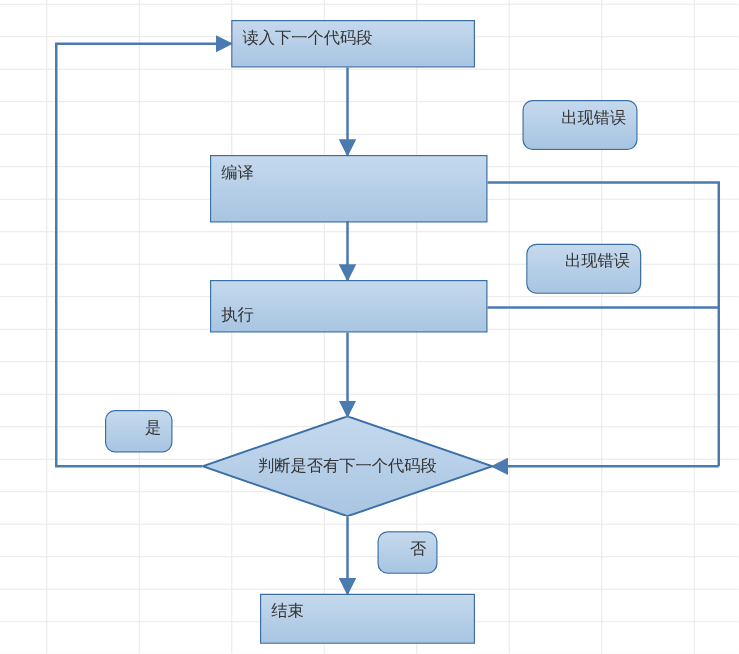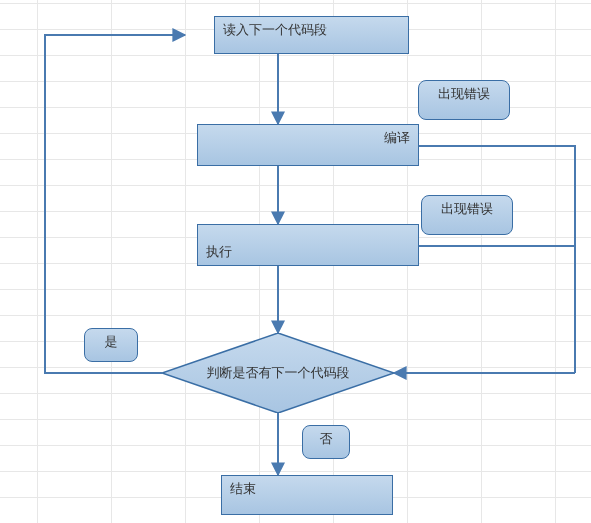--- a/index.html
+++ b/index.html
@@ -29,31 +29,30 @@
   }
   .box {
     position: absolute;
     border: 1px solid #3a6ea5;
     background: linear-gradient(to bottom, #c5d9ed, #a8c5e2);
     padding: 4px 8px;
     display: flex;
     align-items: flex-start;
     justify-content: flex-start;
     line-height: 1.4;
-    margin-left: 29px;
   }
   .pill {
     position: absolute;
     border: 1px solid #3a6ea5;
     background: linear-gradient(to bottom, #c5d9ed, #a8c5e2);
     border-radius: 8px;
     padding: 4px 8px;
     display: flex;
     align-items: flex-start;
-    justify-content: center;
+    justify-content: flex-end;
     line-height: 1.4;
   }
   .diamond {
     position: absolute;
   }
   .diamond svg {
     position: absolute;
     top: 0; left: 0;
     width: 100%; height: 100%;
   }
@@ -115,36 +114,36 @@
 
   <path class="arrow" d="M 575 373 L 394 373"></path>
 </svg>
 
 <div class="canvas">
 
   <div class="box" style="left:185px; top:16px; width:195px; height:38px;">
     <span>读入下一个代码段</span>
   </div>
 
-  <div class="box" style="left:168px; top:124px; width:222px; height:42px;justify-content:flex-end;">
+  <div class="box" style="left:168px; top:124px; width:222px; height:54px;">
     <span>编译</span>
   </div>
 
   <div class="box" style="left:168px; top:224px; width:222px; height:42px;align-items:flex-end;">
     <span>执行</span>
   </div>
 
   <div class="diamond" style="left:162px; top:333px; width:232px; height:80px;text-decoration:underline;">
     <svg viewBox="0 0 232 80" preserveAspectRatio="none">
       <polygon points="116,0 232,40 116,80 0,40" fill="url(#diamondGrad)" stroke="#3a6ea5" stroke-width="1.5"></polygon>
     </svg>
     <div class="label">判断是否有下一个代码段</div>
   </div>
 
-  <div class="box" style="left:192px; top:475px; width:172px; height:40px;">
+  <div class="box" style="left:208px; top:475px; width:172px; height:40px;">
     <span>结束</span>
   </div>
 
   <div class="pill" style="left:418px; top:80px; width:92px; height:40px;">
     <span>出现错误</span>
   </div>
 
   <div class="pill" style="left:421px; top:195px; width:92px; height:40px;">
     <span>出现错误</span>
   </div>

